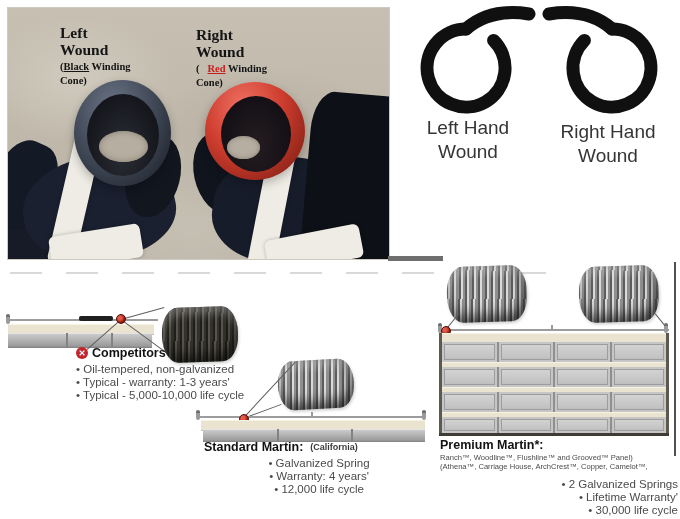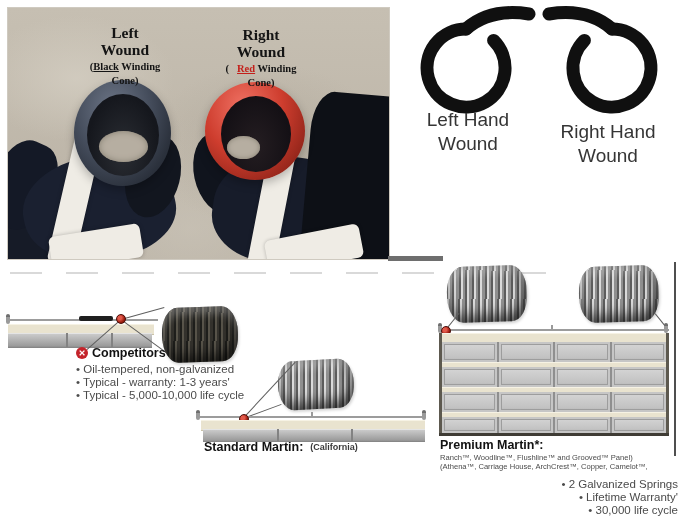--- a/index.html
+++ b/index.html
@@ -12,21 +12,21 @@
     border:1px solid #cfcac0;
     background:
       radial-gradient(140px 90px at 18% 28%, rgba(212,206,194,.8), rgba(212,206,194,0) 70%),
       radial-gradient(160px 110px at 68% 55%, rgba(172,164,150,.55), rgba(172,164,150,0) 75%),
       radial-gradient(220px 150px at 48% 88%, rgba(205,199,187,.6), rgba(205,199,187,0) 75%),
       linear-gradient(180deg,#c6bfb2,#b9b1a4);}
   .blob{position:absolute;}
   .glove{background:#161b27;}
   .strap{background:#efece5;border-radius:6px;box-shadow:0 0 4px rgba(0,0,0,.25);}
   .ring,.cone-in,.cone-hole{position:absolute;border-radius:50%;}
-  .photo-label{position:absolute;text-align:center;color:#141414;
+  .photo-label{position:absolute;text-align:left;color:#141414;
     font-family:"Liberation Serif",serif;font-weight:bold;}
   .photo-label .t{font-size:15.5px;line-height:1.12;}
   .photo-label .s{font-size:10.5px;line-height:1.15;margin-top:2px;}
   .u{text-decoration:underline;}
   .redword{color:#c41f1a;padding-left:8px;}
 
   
   .wind-label{position:absolute;text-align:center;color:#353535;font-size:19px;line-height:1.25;}
 
   
@@ -116,21 +116,21 @@
   <svg class="abs" style="left:412px;top:4px;" width="124" height="112" viewBox="0 0 124 112">
     <path d="M 54 25 A 39 39 0 1 0 81.6 36.4" fill="none" stroke="#101010" stroke-width="13" stroke-linecap="round"></path>
     <path d="M 54 25 C 70 11 92 6 117 10" fill="none" stroke="#101010" stroke-width="13" stroke-linecap="round"></path>
   </svg>
   <svg class="abs" style="left:542px;top:4px;" width="124" height="112" viewBox="0 0 124 112">
     <g transform="translate(124 0) scale(-1 1)">
       <path d="M 54 25 A 39 39 0 1 0 81.6 36.4" fill="none" stroke="#101010" stroke-width="13" stroke-linecap="round"></path>
       <path d="M 54 25 C 70 11 92 6 117 10" fill="none" stroke="#101010" stroke-width="13" stroke-linecap="round"></path>
     </g>
   </svg>
-  <div class="wind-label" style="left:402px;top:108px;width:132px;">
+  <div class="wind-label" style="left:402px;top:116px;width:132px;">
     <div>Left Hand</div>
     <div>Wound</div>
   </div>
   <div class="wind-label" style="left:540px;top:120px;width:136px;">
     <div>Right Hand</div>
     <div>Wound</div>
   </div>
 
   <div class="dashrow" style="left:10px;top:272px;width:550px;"></div>
   <div class="vline" style="left:674px;top:262px;height:194px;"></div>
@@ -171,20 +171,25 @@
   <div class="cream" style="left:201px;top:420px;width:224px;height:9px;"></div>
   <div class="pstrip" style="left:203px;top:429px;width:222px;height:12px;"></div>
   <div class="pdiv" style="left:277px;top:429px;height:12px;"></div>
   <div class="pdiv" style="left:351px;top:429px;height:12px;"></div>
 
   <div class="tblock" style="left:204px;top:440px;width:230px;text-align:center;">
     <div class="thead">
       <span>Standard Martin:</span>
       <span class="sub">(California)</span>
     </div>
+    <ul class="bullets">
+      <li>• Galvanized Spring</li>
+      <li>• Warranty: 4 years'</li>
+      <li>• 12,000 life cycle</li>
+    </ul>
   </div>
 
   <div class="spring galv" style="left:447px;top:266px;width:80px;height:56px;transform:rotate(-2deg);"></div>
   <div class="spring galv" style="left:579px;top:266px;width:80px;height:56px;transform:rotate(-2deg);"></div>
   <div class="cline" style="left:446px;top:329px;width:21px;transform:rotate(-50.9deg);"></div>
   <div class="cline" style="left:655px;top:313px;width:20px;transform:rotate(51.3deg);"></div>
   <div class="track" style="left:440px;top:329px;width:229px;"></div>
   <div class="post" style="left:438px;top:323px;height:7px;"></div>
   <div class="post" style="left:664px;top:323px;height:7px;"></div>
   <div class="tick" style="left:551px;top:325px;"></div>

